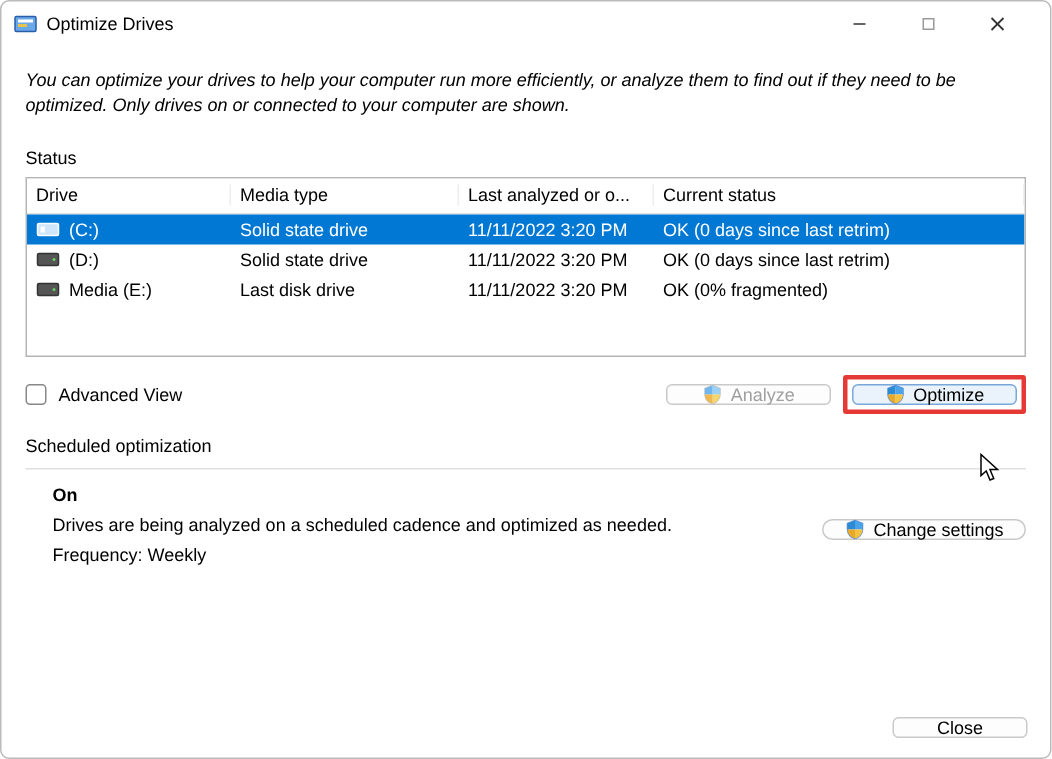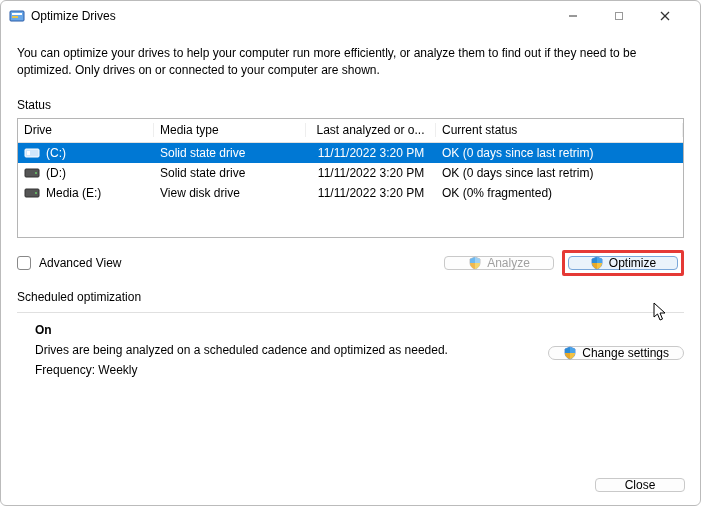--- a/index.html
+++ b/index.html
@@ -27,21 +27,21 @@
     display: inline-flex;
   }
   .titlebar .title { font-size: 12px; }
   .titlebar .spacer { flex: 1; }
   .winbtn {
     width: 46px; height: 30px;
     display: inline-flex; align-items: center; justify-content: center;
     color: #333;
   }
   .content { padding: 10px 16px 0 16px; }
-  .desc { font-size: 12px; line-height: 1.45; margin: 4px 0 18px 0; }
+  .desc { font-size: 12px; line-height: 1.45; margin: 4px 0 18px 0; font-style: italic; }
   .section-label { font-size: 12px; margin-bottom: 6px; }
   .grid-box {
     border: 1px solid #b5b5b5;
     height: 120px;
     overflow: hidden;
   }
   .grid-head, .grid-row {
     display: flex;
     align-items: center;
     font-size: 12px;
@@ -55,21 +55,21 @@
     padding: 0 6px;
     border-right: 1px solid #eee;
     white-space: nowrap;
     overflow: hidden;
     text-overflow: ellipsis;
   }
   .grid-row { height: 20px; }
   .grid-row .col { padding: 0 6px; white-space: nowrap; overflow: hidden; }
   .col-drive { width: 136px; display:flex; align-items:center; gap:6px;}
   .col-media { width: 152px; }
-  .col-last  { width: 130px; text-align: center; }
+  .col-last  { width: 130px; }
   .col-stat  { flex: 1; }
   .grid-row.selected { background: #0078d4; color: #fff; }
   .drive-icon { width:16px; height:12px; display:inline-flex; }
   .below-grid {
     display: flex;
     align-items: center;
     margin: 12px 0 14px 0;
     gap: 8px;
   }
   .checkbox {
@@ -194,21 +194,21 @@
         <div class="grid-row">
           <div class="col col-drive">
             <span class="drive-icon">
               <svg viewBox="0 0 16 12">
                 <rect x="1" y="2" width="14" height="8" rx="1" fill="#555" stroke="#333"></rect>
                 <circle cx="12" cy="6" r="1" fill="#6c6"></circle>
               </svg>
             </span>
             <span>Media (E:)</span>
           </div>
-          <div class="col col-media">View disk drive</div>
+          <div class="col col-media">Last disk drive</div>
           <div class="col col-last">11/11/2022 3:20 PM</div>
           <div class="col col-stat">OK (0% fragmented)</div>
         </div>
       </div>
   </div>
 
   <div class="below-grid">
     <span class="checkbox"></span>
     <span>Advanced View</span>
     <span class="spacer"></span>

